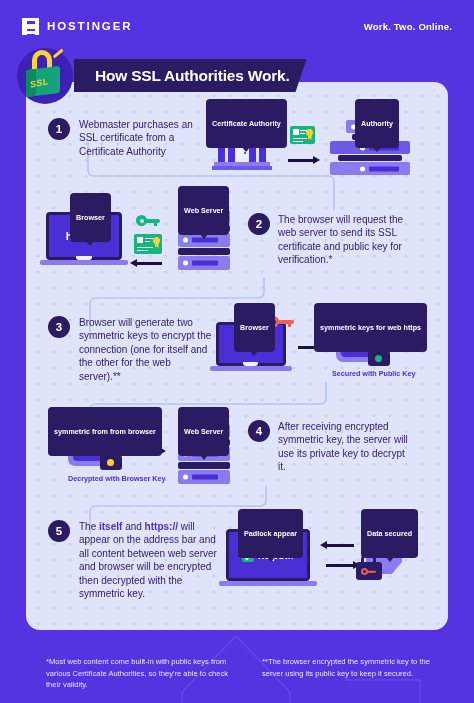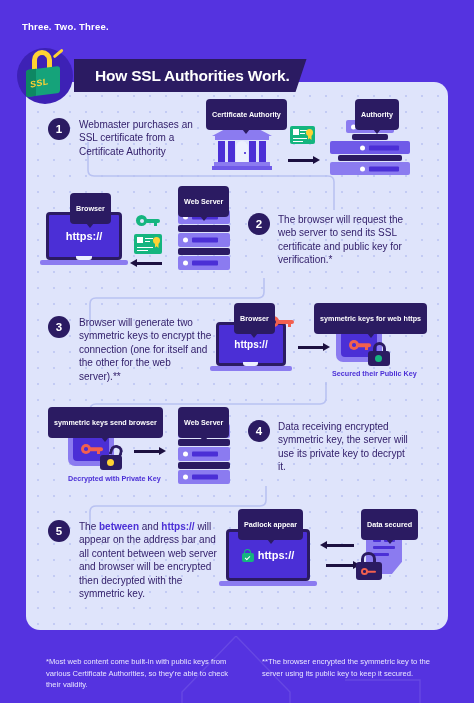--- a/index.html
+++ b/index.html
@@ -96,21 +96,21 @@
     background: #2b1b62; color: #ffffff; font-size: 11.5px; font-weight: bold;
     display: flex; align-items: center; justify-content: center;
   }
   .desc { position: absolute; color: #33206b; font-size: 10px; line-height: 13.4px; }
   .desc .hl { color: #4b2fd6; font-weight: bold; }
 
   
   .pill {
     position: absolute; background: #2b1b62; color: #fff;
     font-size: 7.2px; font-weight: bold; border-radius: 4px;
-    padding: 11px 6px; white-space: nowrap; z-index: 4;
+    padding: 20px 6px; white-space: nowrap; z-index: 4;
   }
   .pill::after {
     content: ""; position: absolute; left: 50%; bottom: -4px;
     margin-left: -4px; border-left: 4.5px solid transparent;
     border-right: 4.5px solid transparent; border-top: 5px solid #2b1b62;
   }
   .caption {
     position: absolute; color: #4b2fd6; font-size: 7.2px; font-weight: bold;
     white-space: nowrap;
   }
@@ -242,21 +242,31 @@
 
   
   .notes { position: absolute; left: 0; top: 640px; width: 474px; }
   .note { position: absolute; color: #e9e6ff; font-size: 7.6px; line-height: 11.5px; }
   .deco { position: absolute; border: 1px solid rgba(255,255,255,.10); }
 </style>
 </head>
 <body>
 
 <div class="topbar">
-  <div class="tagline">Three. Two. Three.</div>
+  <div class="brand">
+    <span class="brand-mark">
+      <i class="bm-l"></i>
+        <i class="bm-r"></i>
+        <i class="bm-t"></i>
+        <i class="bm-c"></i>
+        <i class="bm-b"></i>
+    </span>
+    <span class="brand-name">HOSTINGER</span>
+  </div>
+  <div class="tagline">Work. Two. Online.</div>
 </div>
 
 <div class="ssl-badge">
   <span class="spark"></span>
   <span class="shackle"></span>
   <span class="body"></span>
   <span class="ssl-text">SSL</span>
 </div>
 
 <div class="title-banner">
@@ -406,46 +416,46 @@
         <span class="kh" style="left:3.2px; top:3.2px; width:3.6px; height:3.6px; background:#4b2fd6;"></span>
         <span class="ks" style="left:8px; width:14px; height:3.6px; background:#f2604f; border-radius:2px;"></span>
         <span class="kt" style="left:16px; top:6.4px; width:2.6px; height:3.6px; background:#f2604f;"></span>
       </div>
       <div class="padlock" style="left:32px; top:16px;">
         <span class="ps" style="left:4.5px; top:0;"></span>
         <span class="pb"></span>
         <span class="pk" style="background:#15b57f; border-radius:50%;"></span>
       </div>
     </div>
-    <div class="caption" style="left:306px; top:287px;">Secured their Public Key</div>
+    <div class="caption" style="left:306px; top:287px;">Secured with Public Key</div>
   </div>
 
   <div class="step">
     <div class="num" style="left:222px; top:338px;">4</div>
-    <div class="desc" style="left:252px; top:338px; width:136px;">Data receiving encrypted symmetric key, the server will use its private key to decrypt it.</div>
-
-    <div class="pill" style="left:22px; top:325px;">symmetric keys send browser</div>
+    <div class="desc" style="left:252px; top:338px; width:136px;">After receiving encrypted symmetric key, the server will use its private key to decrypt it.</div>
+
+    <div class="pill" style="left:22px; top:325px;">symmetric from from browser</div>
     <div class="pill" style="left:152px; top:325px;">Web Server</div>
 
     <div class="keytile" style="left:42px; top:348px;">
       <span class="outer"></span>
         <span class="inner"></span>
       <div class="key" style="left:13px; top:14px; width:22px; height:10px;">
         <span class="kh" style="width:10px; height:10px; background:#f2604f;"></span>
         <span class="kh" style="left:3.2px; top:3.2px; width:3.6px; height:3.6px; background:#4b2fd6;"></span>
         <span class="ks" style="left:8px; width:14px; height:3.6px; background:#f2604f; border-radius:2px;"></span>
         <span class="kt" style="left:16px; top:6.4px; width:2.6px; height:3.6px; background:#f2604f;"></span>
       </div>
       <div class="padlock" style="left:32px; top:16px;">
         <span class="ps" style="left:10px; top:-1px; transform:rotate(18deg);"></span>
         <span class="pb"></span>
         <span class="pk" style="background:#ffd233; border-radius:50%;"></span>
       </div>
     </div>
-    <div class="caption" style="left:42px; top:392px;">Decrypted with Private Key</div>
+    <div class="caption" style="left:42px; top:392px;">Decrypted with Browser Key</div>
 
     <div class="arrow right" style="left:108px; top:368px; width:26px;"></div>
 
     <div class="rack" style="left:152px; top:342px; width:52px; height:58px;">
       <span class="u" style="top:0;  width:52px; height:14px; background:#8b7bf0;">
           <i class="dot"></i>
           <i class="bar" style="width:26px; background:#4b2fd6;"></i>
         </span>
       <span class="u" style="top:15px; width:52px; height:7px; background:#2b1b62;"></span>
       <span class="u" style="top:23px; width:52px; height:14px; background:#8b7bf0;">
@@ -456,21 +466,21 @@
       <span class="u" style="top:46px; width:52px; height:14px; background:#8b7bf0;">
           <i class="dot"></i>
           <i class="bar" style="width:26px; background:#4b2fd6;"></i>
         </span>
     </div>
   </div>
 
   <div class="step">
     <div class="num" style="left:22px; top:438px;">5</div>
     <div class="desc" style="left:53px; top:438px; width:140px;">
-      <span>The </span><span class="hl">between</span><span> and </span><span class="hl">https://</span><span> will appear on the address bar and all content between web server and browser will be encrypted then decrypted with the symmetric key.</span>
+      <span>The </span><span class="hl">itself</span><span> and </span><span class="hl">https://</span><span> will appear on the address bar and all content between web server and browser will be encrypted then decrypted with the symmetric key.</span>
     </div>
 
     <div class="pill" style="left:212px; top:427px;">Padlock appear</div>
     <div class="pill" style="left:335px; top:427px;">Data secured</div>
 
     <div class="laptop" style="left:200px; top:447px;">
       <div class="screen" style="width:84px; height:52px;">
         <span class="glock">
           <i class="gb"></i>
             <i class="gs"></i>

